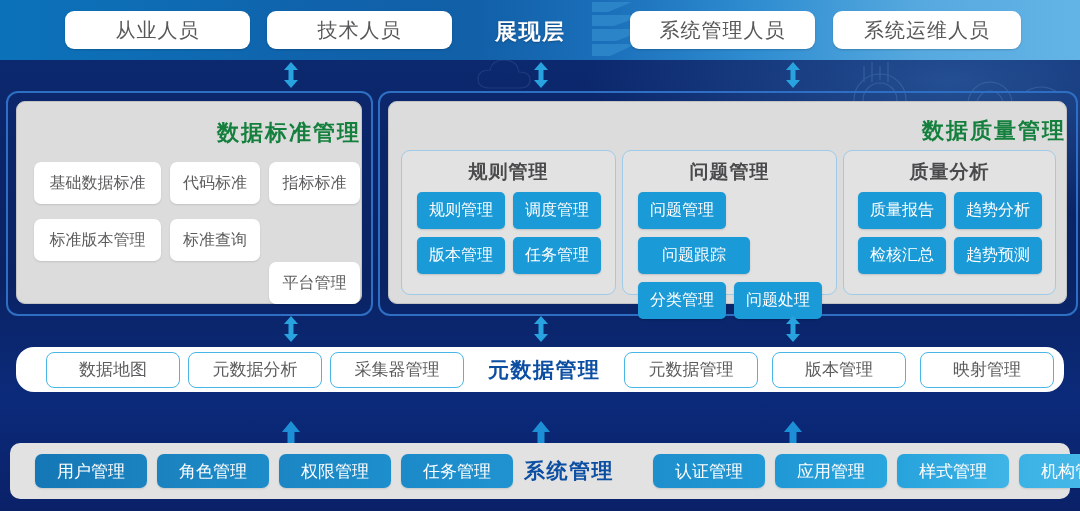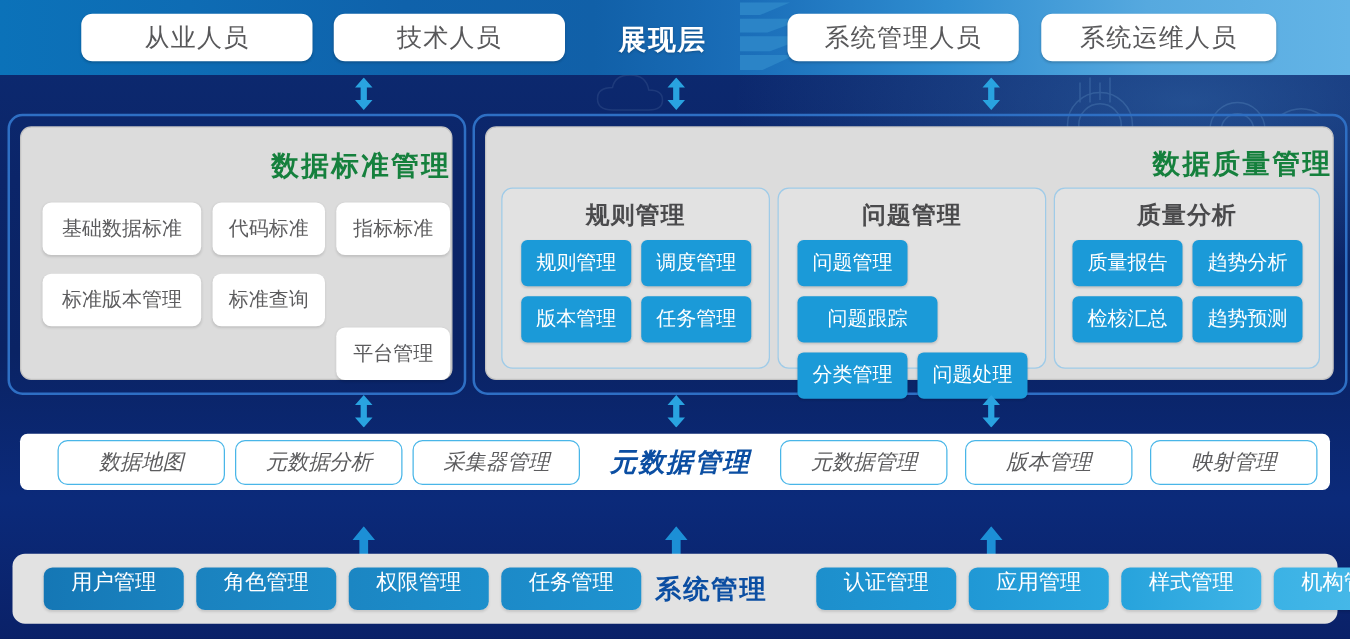--- a/index.html
+++ b/index.html
@@ -71,40 +71,40 @@
     text-align:center;color:#4a4a4c;font-size:19px;font-weight:bold;letter-spacing:1px;
   }
   .bbtn{
     background:#1b9ad8;border-radius:5px;color:#ffffff;font-size:16px;
     display:flex;align-items:center;justify-content:center;
     box-shadow:0 1px 2px rgba(0,0,0,.15);
   }
 
   
   .metarow{
-    position:absolute;background:#ffffff;border-radius:6px;
-    display:flex;align-items:center;font-style:italic;
+    position:absolute;background:#ffffff;border-radius:18px;
+    display:flex;align-items:center;
   }
   .obtn{
     border:1px solid #49b6e8;border-radius:8px;background:#fff;
     color:#5c5c5e;font-size:17px;height:34px;
     display:flex;align-items:center;justify-content:center;
   }
   .meta-label{
     color:#0b4ea2;font-size:21px;font-weight:bold;letter-spacing:1.5px;
   }
 
   
   .sysrow{
     position:absolute;background:#e2e2e2;border-radius:10px;
     display:flex;align-items:center;
   }
   .sbtn{
     border-radius:7px;color:#ffffff;font-size:17px;height:34px;
-    display:flex;align-items:flex-start;justify-content:center;
+    display:flex;align-items:center;justify-content:center;
     box-shadow:0 1px 2px rgba(0,0,0,.12);
   }
   .sys-label{
     color:#0b4ea2;font-size:21px;font-weight:bold;letter-spacing:1.5px;
   }
 </style>
 </head>
 <body>
 
 <div id="root">

